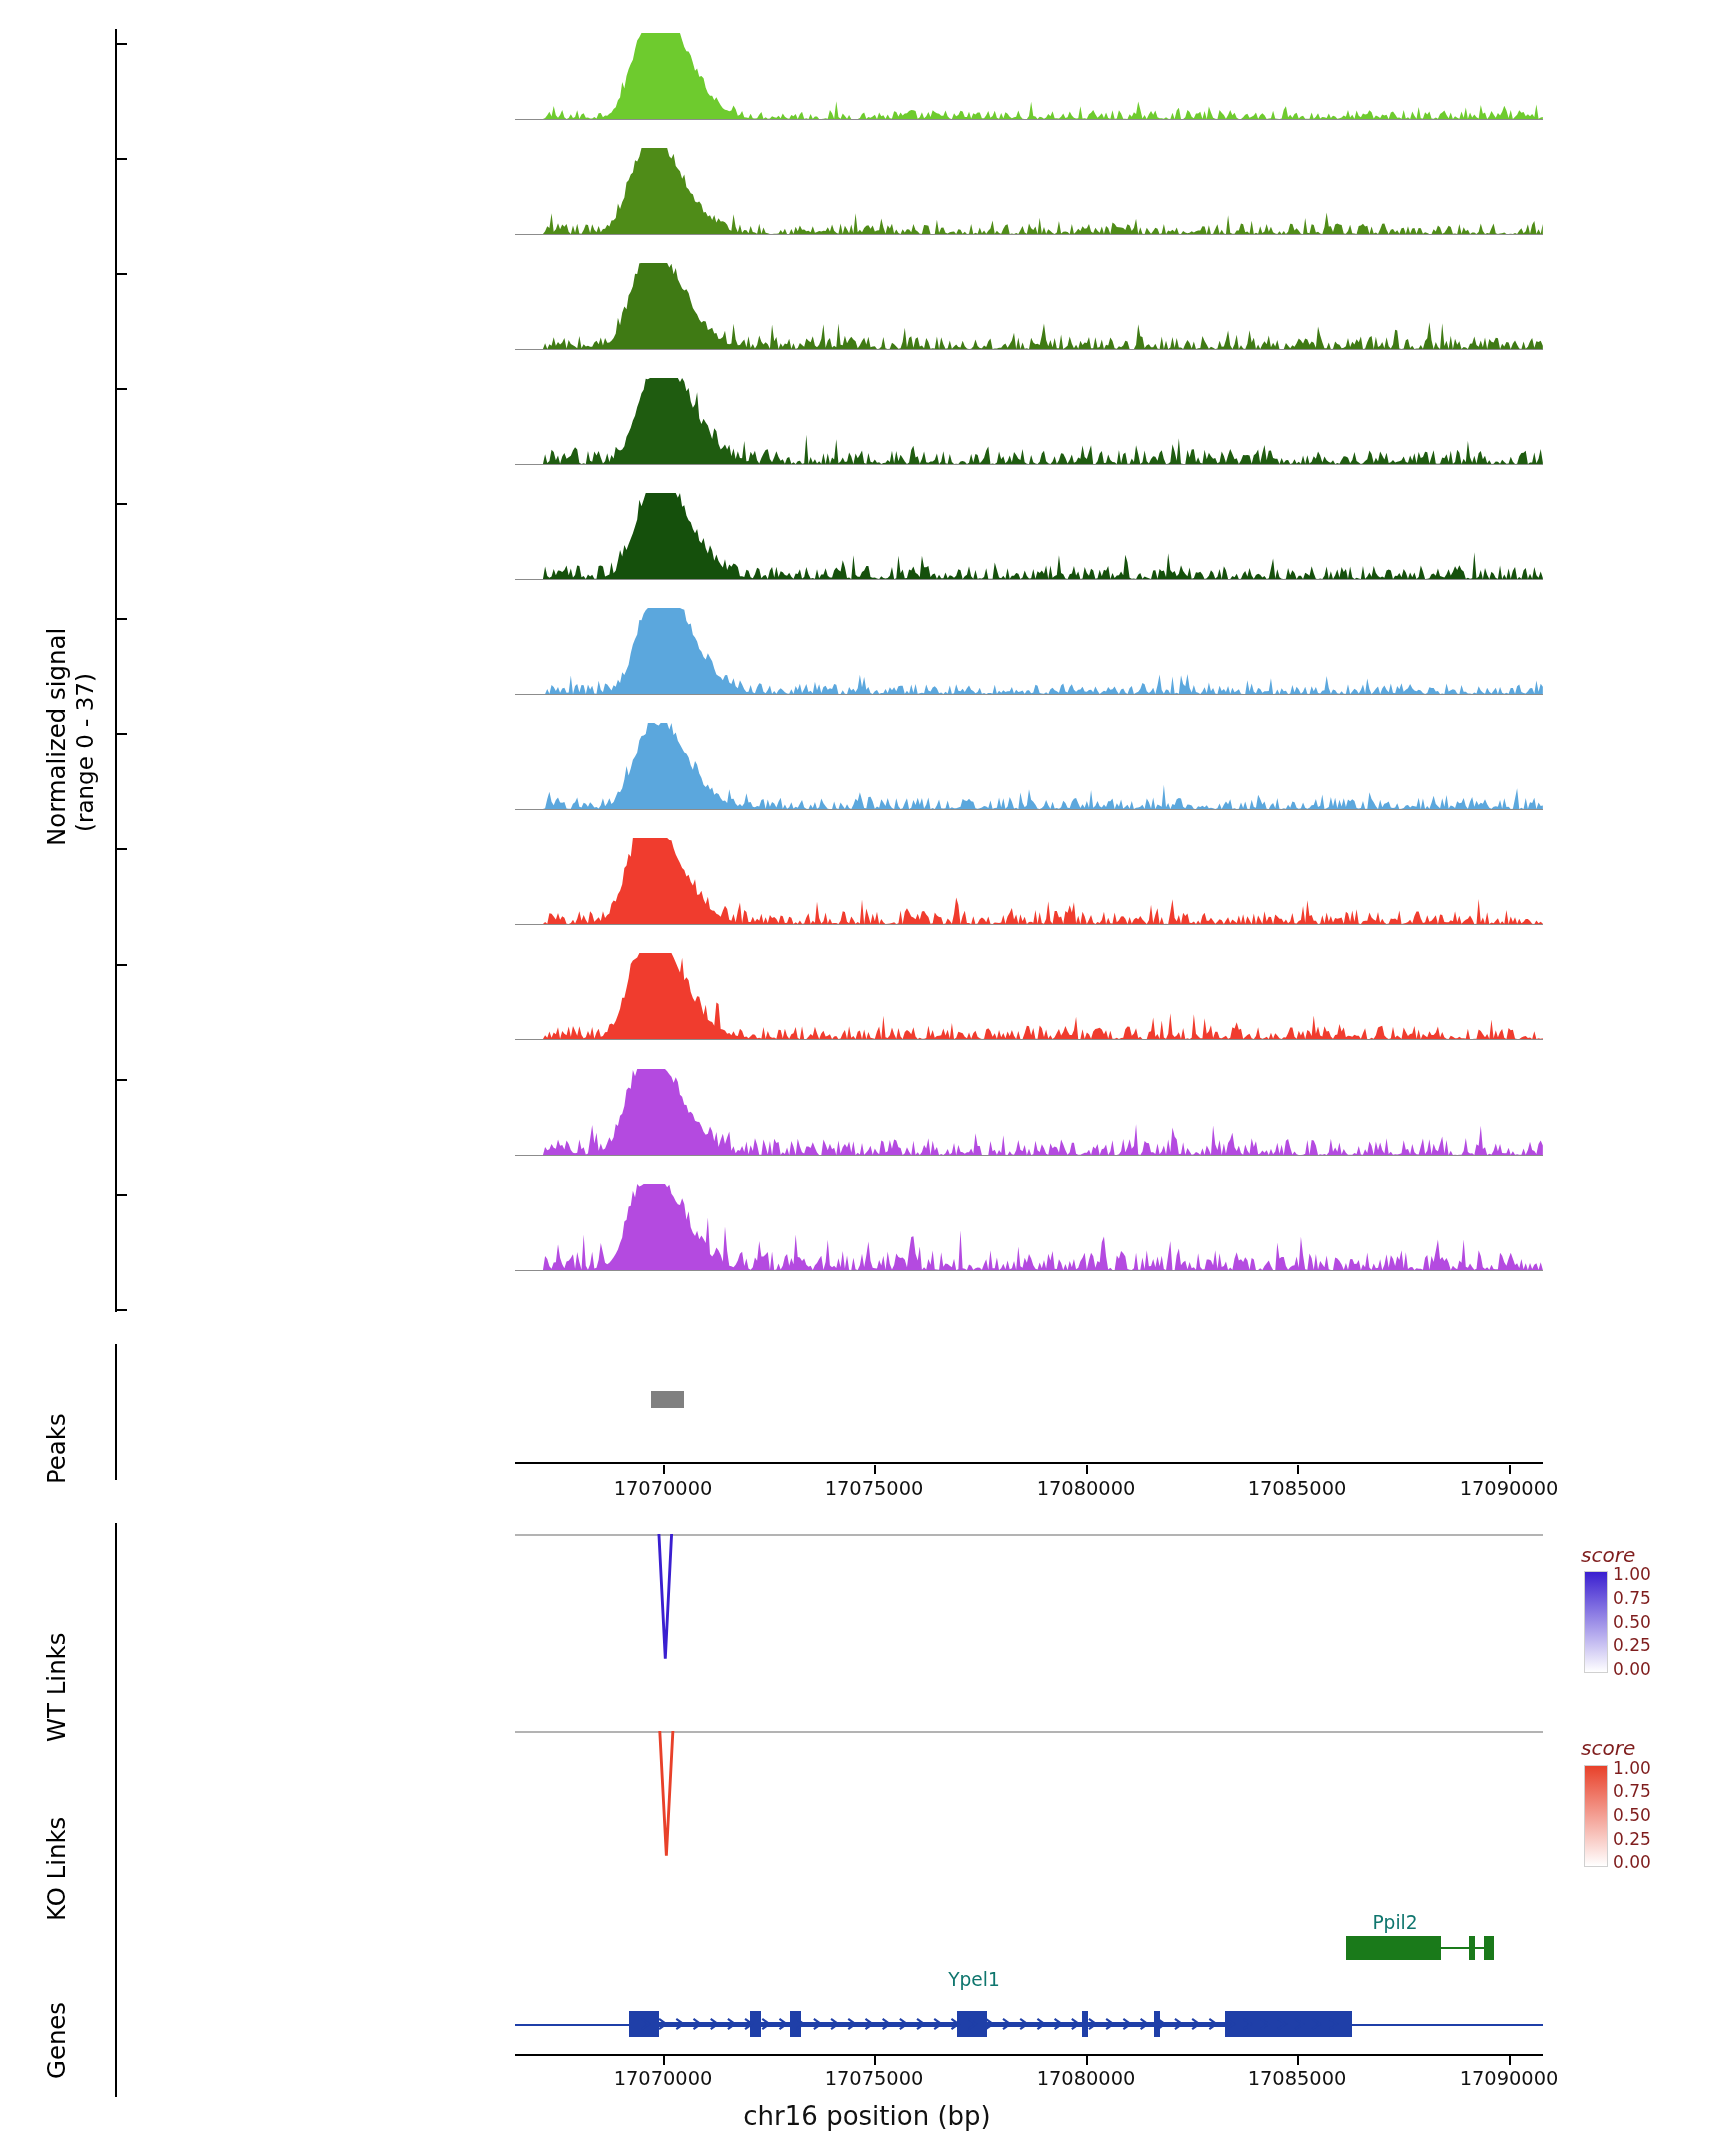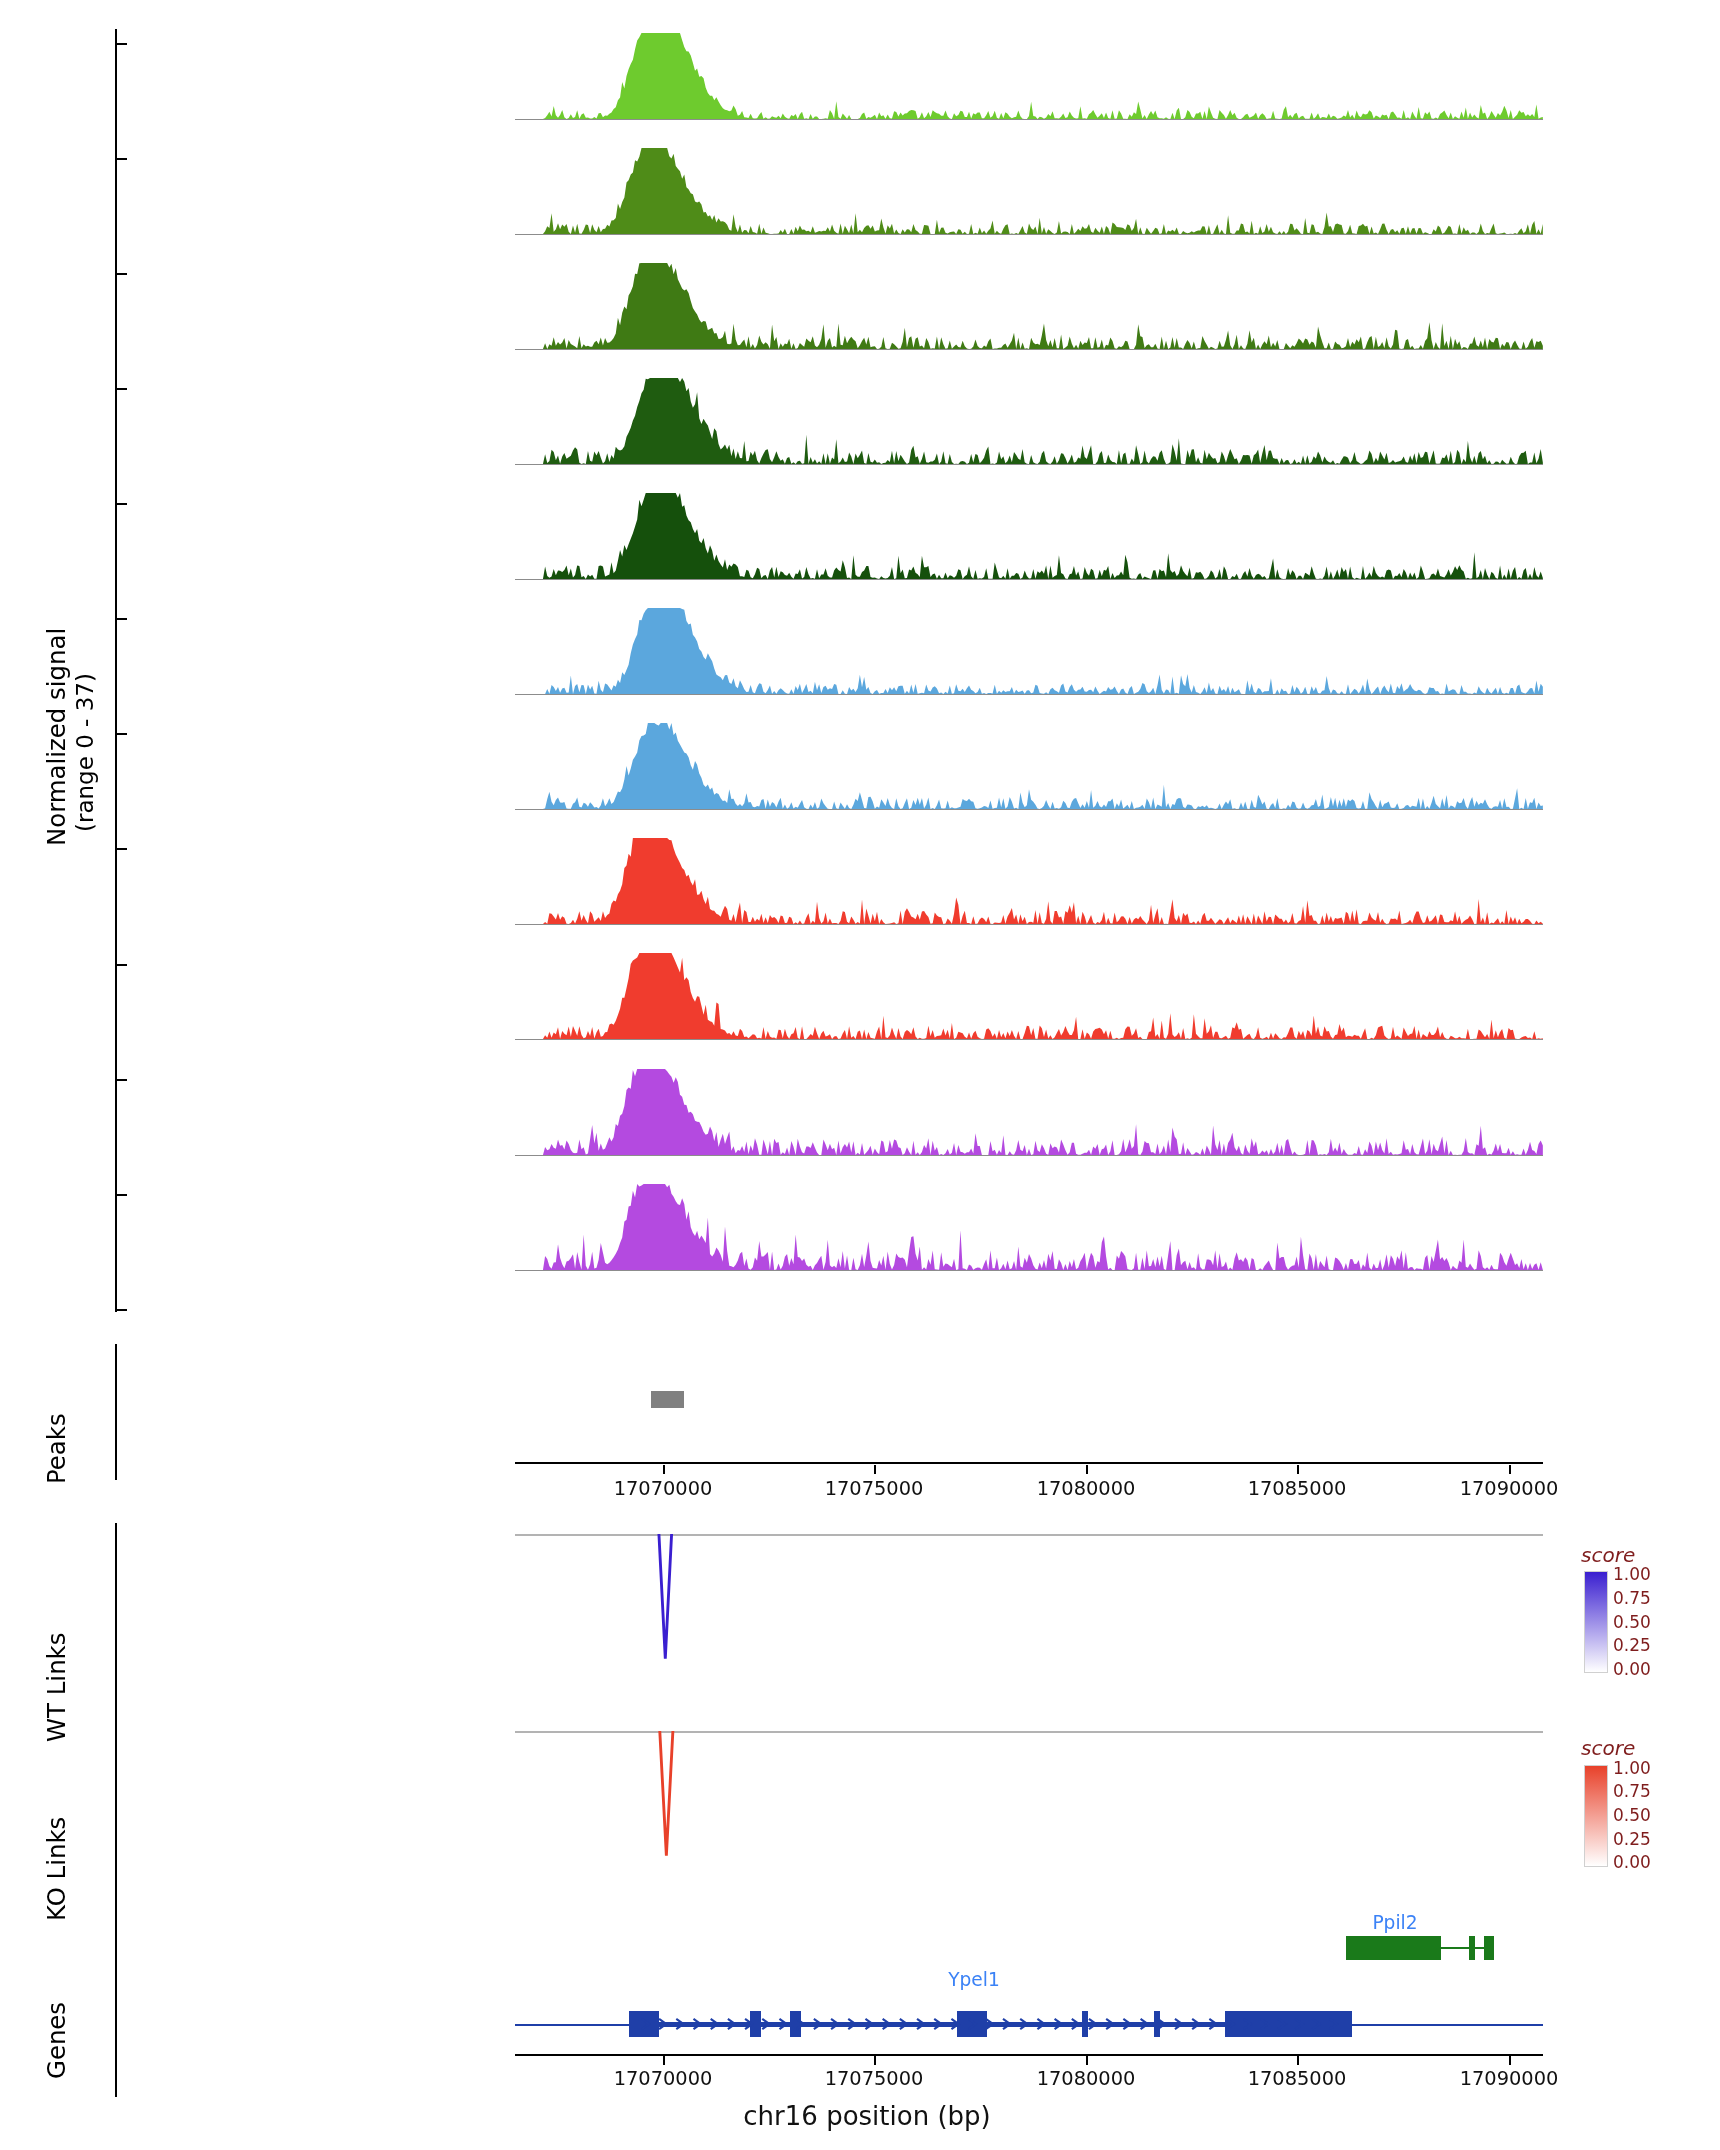--- a/index.html
+++ b/index.html
@@ -41,21 +41,21 @@
   .link-top { position:absolute; height:2.2px; background:#b3b3b3; }
 
   
   .legend-title { font-size:20px; color:#7f1d1d;font-style:italic; }
   .legend-bar { position:absolute; width:21.5px; }
   .legend-tick { position:absolute; font-size:17px; color:#7f1d1d; white-space:nowrap;}
 
   
   .gene-line { position:absolute; height:2.2px; background:#1f3fa8; }
   .gene-exon { position:absolute; background:#1f3fa8; }
-  .gene-label { position:absolute; font-size:18.6px; color:#3b82f6; white-space:nowrap; }
+  .gene-label { position:absolute; font-size:18.6px; color:#0f766e; white-space:nowrap; }
   .gene2-exon { position:absolute; background:#1a7a1a; }
   .gene2-line { position:absolute; height:2.2px; background:#1a7a1a; }
 
   .xtitle { position:absolute; font-size:26px; color:#111; white-space:nowrap; }
 </style>
 </head>
 <body>
 
 <div id="root">
 

